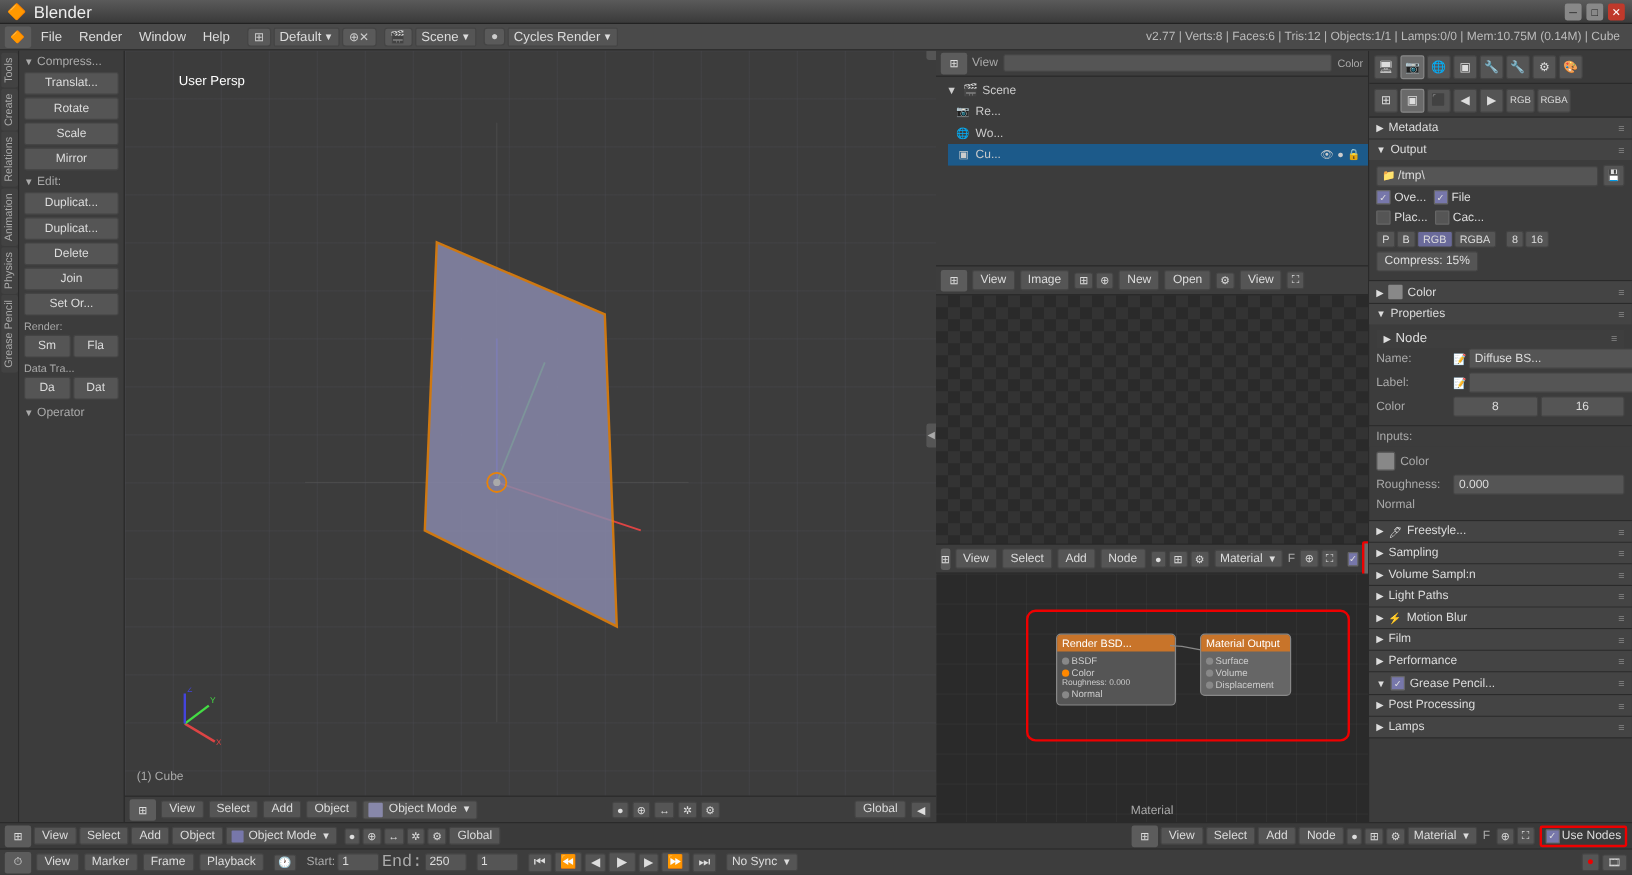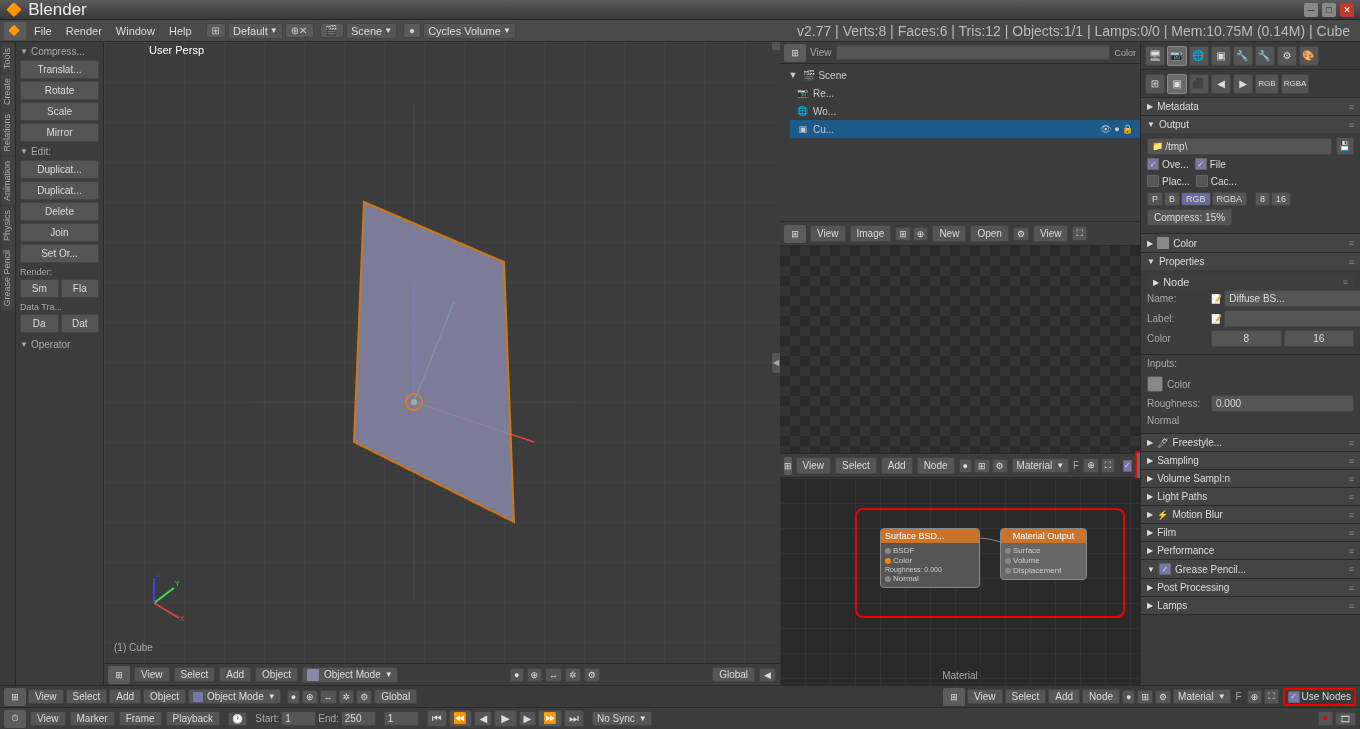--- a/index.html
+++ b/index.html
@@ -74,21 +74,21 @@
     .menu-dropdown {
       display: flex; align-items: center; gap: 2px;
       padding: 1px 4px;
       background: #555;
       border: 1px solid #444;
       border-radius: 2px;
       font-size: 11px;
       cursor: pointer;
     }
     .info-bar {
-      font-size: 14px;
+      font-size: 10px;
       color: #bbb;
       padding: 0 6px;
     }
 
     
     #left-toolbar {
       width: 16px;
       background: #3a3a3a;
       border-right: 1px solid #2a2a2a;
       display: flex;
@@ -154,21 +154,21 @@
       text-align: center;
     }
     .small-label {
       font-size: 9px;
       color: #aaa;
       margin-bottom: 2px;
       display: block;
     }
     #viewport-label {
       position: absolute;
-      top: 2px;
+      top: 20px;
       left: 6px;
       font-size: 11px;
       color: #fff;
       z-index: 2;
       padding-left: 39px;
     }
     .grid-overlay {
       position: absolute;
       top: 0; left: 0; right: 0; bottom: 0;
       background-image:
@@ -244,24 +244,23 @@
     .node-diffuse {
       left: 100px;
       top: 50px;
       width: 100px;
       background: #555;
       border: 1px solid #888;
     }
     .node-output {
       left: 220px;
       top: 50px;
-      width: 87px;
+      width: 76px;
       background: #666;
       border: 1px solid #888;
-      text-align: center;
     }
     .node-title {
       background: #c8742a;
       padding: 2px 4px;
       border-radius: 3px 3px 0 0;
       font-size: 9px;
       color: #fff;
     }
     .node-output .node-title { background: #c8742a; }
     .node-body { padding: 3px 4px; }
@@ -550,21 +549,21 @@
     }
   </style>
 </head>
 <body>
 
 <div id="screen">
 
   <div id="titlebar">
     <div id="titlebar-left">
       <span style="font-size:13px;">🔶</span>
-      <span style="font-size:17px;color:#eee;">Blender</span>
+      <span style="font-size:14px;color:#eee;">Blender</span>
     </div>
     <div id="titlebar-controls">
       <button class="win-btn win-min">─</button>
       <button class="win-btn win-max">□</button>
       <button class="win-btn win-close">✕</button>
     </div>
   </div>
 
   <div id="menubar">
     <div class="menu-icon">🔶</div>
@@ -586,21 +585,21 @@
       <div class="menu-badge">🎬</div>
       <div class="menu-dropdown">
         <span>Scene</span>
         <span style="font-size:8px;">▼</span>
       </div>
     </div>
 
     <div style="display:flex;align-items:center;gap:2px;margin-left:4px;">
       <div class="menu-badge">●</div>
       <div class="menu-dropdown">
-        <span>Cycles Volume</span>
+        <span>Cycles Render</span>
         <span style="font-size:8px;">▼</span>
       </div>
     </div>
     <span class="menu-sep"></span>
     <span class="info-bar">v2.77 | Verts:8 | Faces:6 | Tris:12 | Objects:1/1 | Lamps:0/0 | Mem:10.75M (0.14M) | Cube</span>
   </div>
 
   <div id="workspace">
 
     <div id="left-toolbar">
@@ -794,21 +793,21 @@
               <div class="checkbox checked">✓</div>
               <span style="font-size:10px;color:#ddd;padding:2px 4px;background:#6a6a6a;border:2px solid #e00;border-radius:2px;cursor:pointer;">Use Nodes</span>
             </div>
           </div>
 
           <div id="node-canvas">
 
             <div class="node-selection-box"></div>
 
             <div class="node-box node-diffuse">
-              <div class="node-title">Surface BSD...</div>
+              <div class="node-title">Render BSD...</div>
               <div class="node-body">
                 <div class="node-row">
                   <div class="node-socket gray"></div>
                   <span class="node-label">BSDF</span>
                 </div>
                 <div class="node-row">
                   <div class="node-socket color"></div>
                   <span class="node-label">Color</span>
                 </div>
                 <div class="node-row">
@@ -1147,21 +1146,21 @@
     <span class="status-btn">View</span>
     <span class="status-btn">Marker</span>
     <span class="status-btn">Frame</span>
     <span class="status-btn">Playback</span>
     <div style="display:flex;align-items:center;gap:1px;margin:0 4px;">
       <span style="padding:1px 3px;background:#555;border:1px solid #444;border-radius:2px;font-size:9px;">🕐</span>
     </div>
     <div style="display:flex;align-items:center;gap:2px;">
       <span style="font-size:10px;color:#aaa;">Start:</span>
       <input type="text" style="width: 35px; background: rgb(85, 85, 85); border: 1px solid rgb(68, 68, 68); border-radius: 2px; padding: 1px 3px; font-size: 10px; color: rgb(221, 221, 221);" value="1">
-      <span style="font-size:10px;color:#aaa;">End:</span>
+      <span style="font-size:14px;color:#aaa;font-family:Liberation Mono, monospace;">End:</span>
       <input type="text" style="width: 35px; background: rgb(85, 85, 85); border: 1px solid rgb(68, 68, 68); border-radius: 2px; padding: 1px 3px; font-size: 10px; color: rgb(221, 221, 221);" value="250">
     </div>
     <input type="text" style="width: 35px; background: rgb(85, 85, 85); border: 1px solid rgb(68, 68, 68); border-radius: 2px; padding: 1px 3px; font-size: 10px; color: rgb(221, 221, 221); margin: 0px 4px;" value="1">
 
     <div style="display:flex;align-items:center;gap:2px;">
       <span style="padding:1px 4px;background:#555;border:1px solid #444;border-radius:2px;font-size:11px;cursor:pointer;">⏮</span>
       <span style="padding:1px 4px;background:#555;border:1px solid #444;border-radius:2px;font-size:11px;cursor:pointer;">⏪</span>
       <span style="padding:1px 4px;background:#555;border:1px solid #444;border-radius:2px;font-size:10px;cursor:pointer;">◀</span>
       <span style="padding:1px 6px;background:#555;border:1px solid #444;border-radius:2px;font-size:11px;cursor:pointer;">▶</span>
       <span style="padding:1px 4px;background:#555;border:1px solid #444;border-radius:2px;font-size:10px;cursor:pointer;">▶</span>

